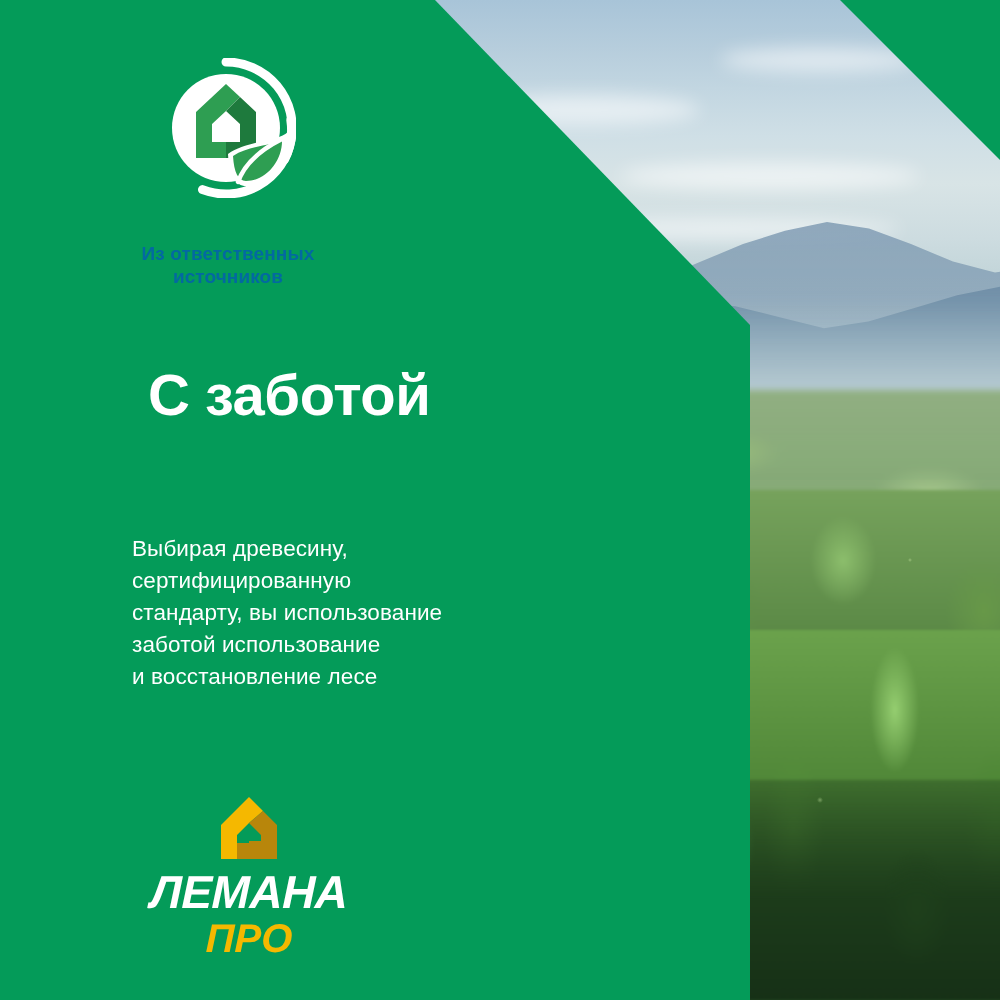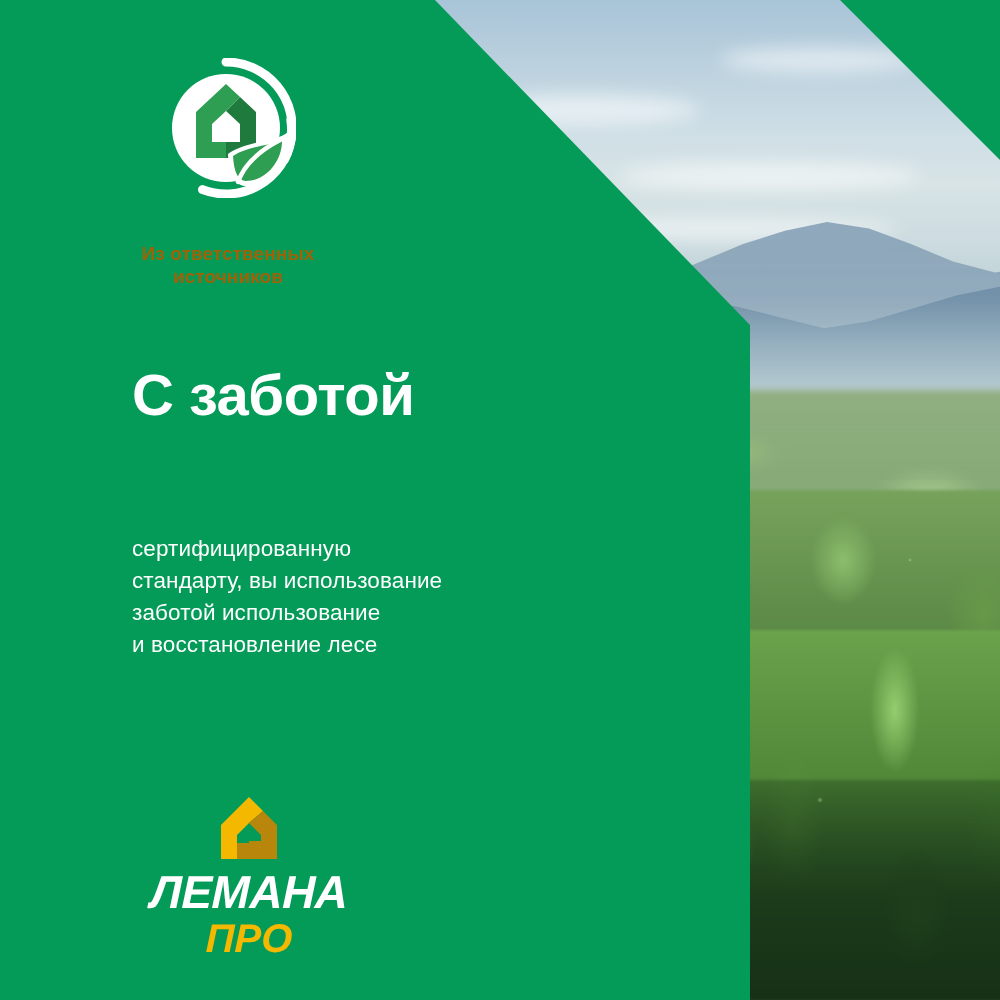--- a/index.html
+++ b/index.html
@@ -199,35 +199,35 @@
     top: 58px;
     width: 260px;
   }
   .cert-mark {
     position: relative;
     width: 140px;
     height: 140px;
     margin: 0 auto 16px 28px;
   }
   .cert-caption {
-    color: #a16207;
+    color: #0369a1;
     font-size: 19px;
     font-weight: bold;
     line-height: 1.22;
     text-align: center;
     letter-spacing: 0.1px;
     width: 200px;
     margin-left: 0px;
     margin-top: 44px;
   }
 
   
   .headline {
     position: absolute;
-    left: 132px;
+    left: 148px;
     top: 325px;
     width: 460px;
     color: #ffffff;
     font-size: 58px;
     font-weight: bold;
     line-height: 1.08;
     letter-spacing: -0.5px;
   }
   .headline-line { display: block; white-space: pre; }
 
@@ -338,20 +338,21 @@
       <span>Из ответственных</span><br>
       <span>источников</span>
     </div>
   </div>
 
   <h1 class="headline">
     <span class="headline-line">С заботой</span>
   </h1>
 
   <div class="body-copy">
+    <span class="body-line">Выбирая древесину,</span>
     <span class="body-line">сертифицированную</span>
     <span class="body-line">стандарту, вы использование</span>
     <span class="body-line">заботой использование</span>
     <span class="body-line">и восстановление лесе</span>
   </div>
 
   <div class="brand">
     <div class="brand-mark">
       <svg viewBox="0 0 72 66" width="72" height="66" aria-hidden="true">
 

